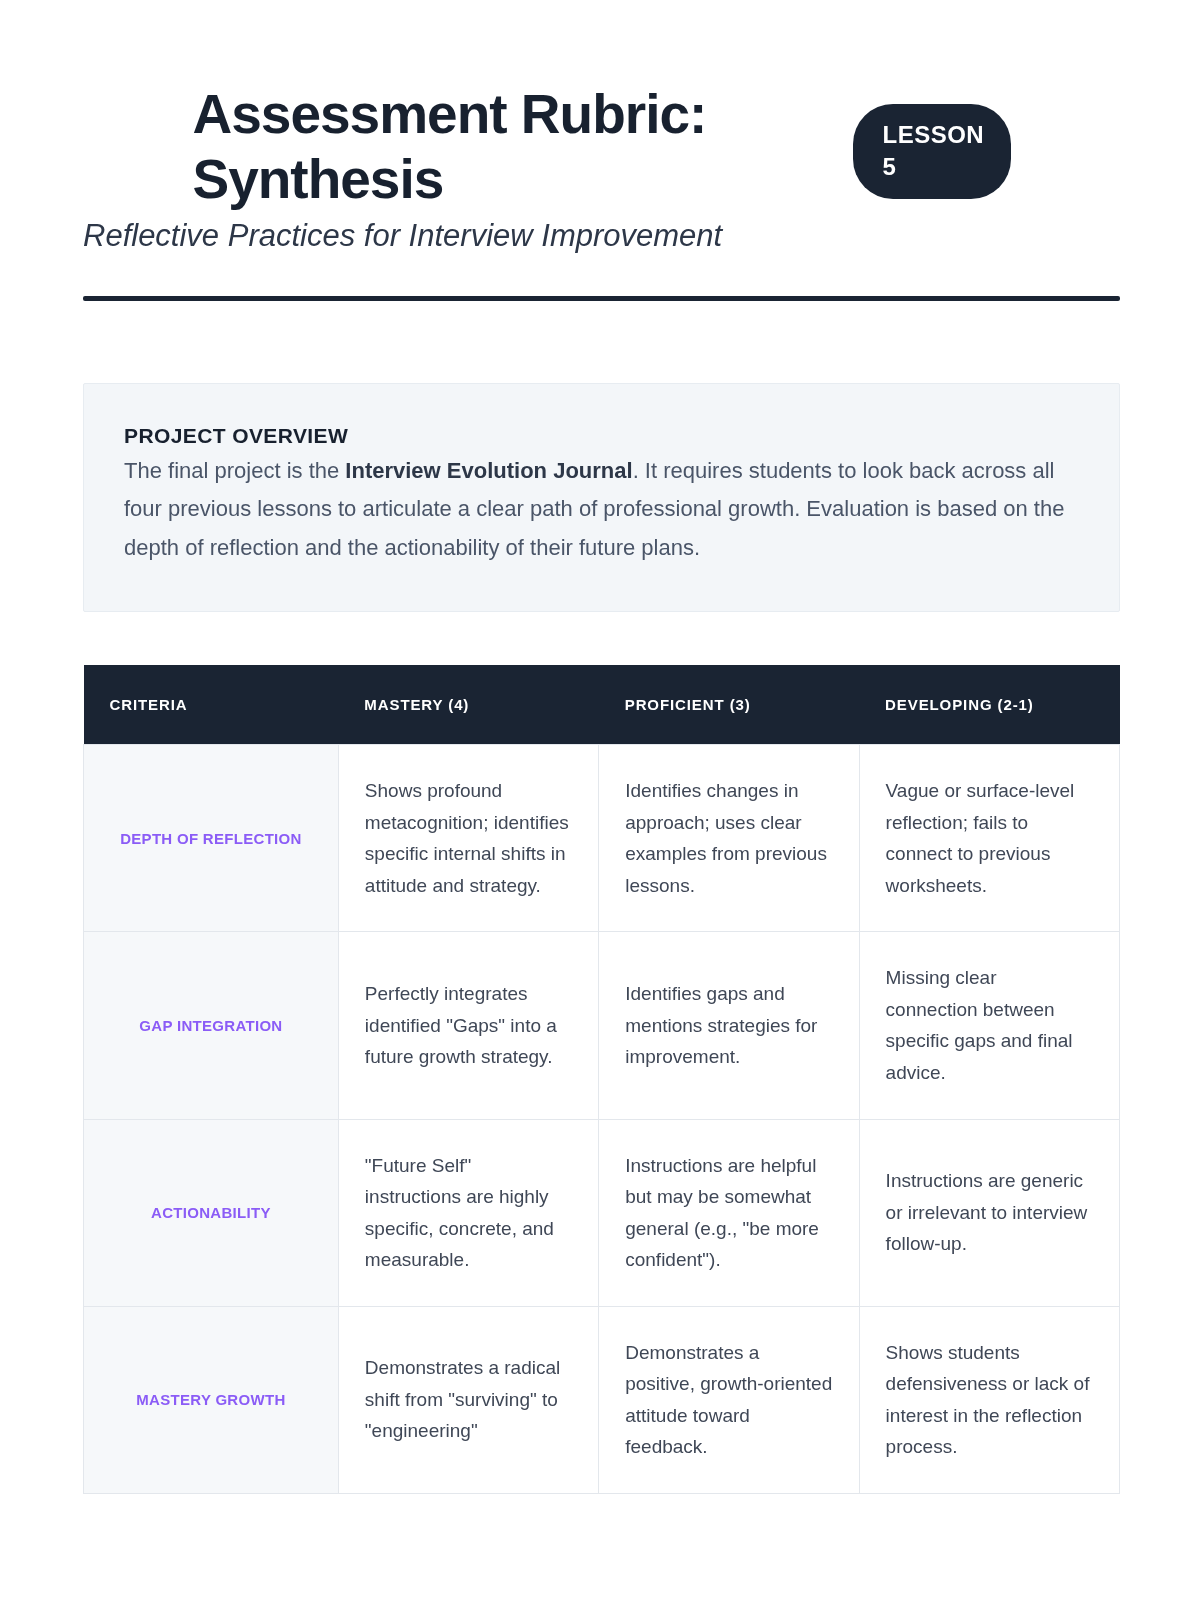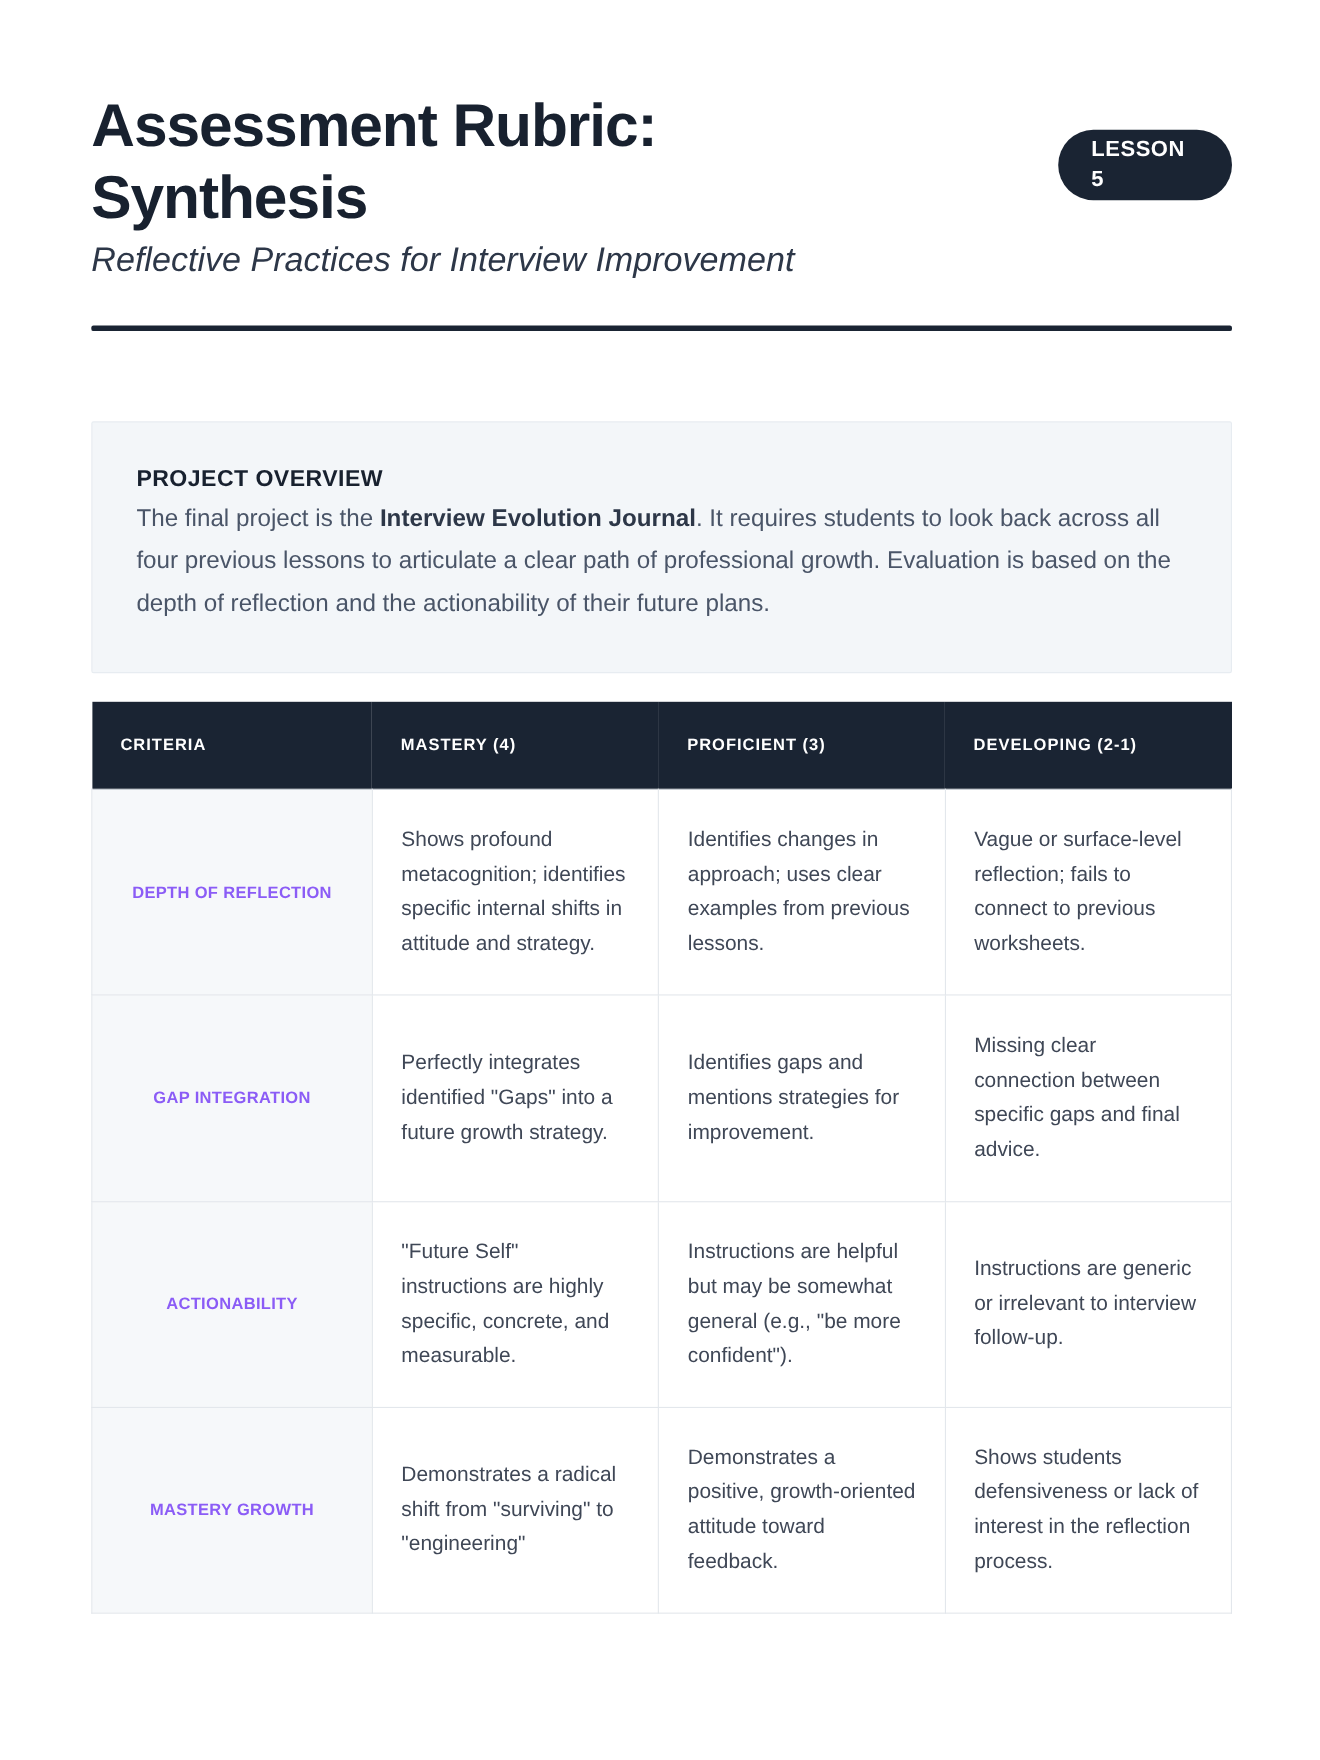--- a/index.html
+++ b/index.html
@@ -9,41 +9,41 @@
     overflow: hidden;
     background: #ffffff;
     font-family: "Liberation Sans", sans-serif;
     color: #1a2433;
   }
   .page {
     padding: 82px 80px 0 83px;
   }
   .doc-header {
     display: flex;
-    justify-content: space-between;
+    justify-content: center;
     align-items: flex-start;
   }
   h1.title {
     font-size: 55px;
     font-weight: 800;
     line-height: 1.18;
     letter-spacing: -1px;
     color: #18212f;
     max-width: 660px;
   }
   .badge {
     background: #1a2433;
     color: #ffffff;
-    font-size: 20px;
+    font-size: 24px;
     font-weight: 700;
     line-height: 1.35;
     border-radius: 40px;
-    padding: 5px 30px;
+    padding: 15px 30px;
     width: 158px;
-    margin-top: 36px;
+    margin-top: 22px;
     letter-spacing: 0.5px;
   }
   .subtitle {
     margin-top: 6px;
     font-size: 31px;
     font-style: italic;
     color: #2d3748;
     font-weight: 400;
   }
   .rule {
@@ -67,21 +67,21 @@
   }
   .overview p {
     margin-top: 4px;
     font-size: 22px;
     line-height: 1.75;
     color: #4a5568;
     max-width: 960px;
   }
   .overview p strong { color: #2d3748; font-weight: 700; }
   table.rubric {
-    margin-top: 26px;
+    margin-top: 53px;
     width: 100%;
     border-collapse: collapse;
     table-layout: fixed;
   }
   table.rubric col.c-criteria { width: 24.6%; }
   table.rubric col.c-level { width: 25.13%; }
   table.rubric thead th {
     background: #1a2433;
     color: #ffffff;
     font-size: 15px;

